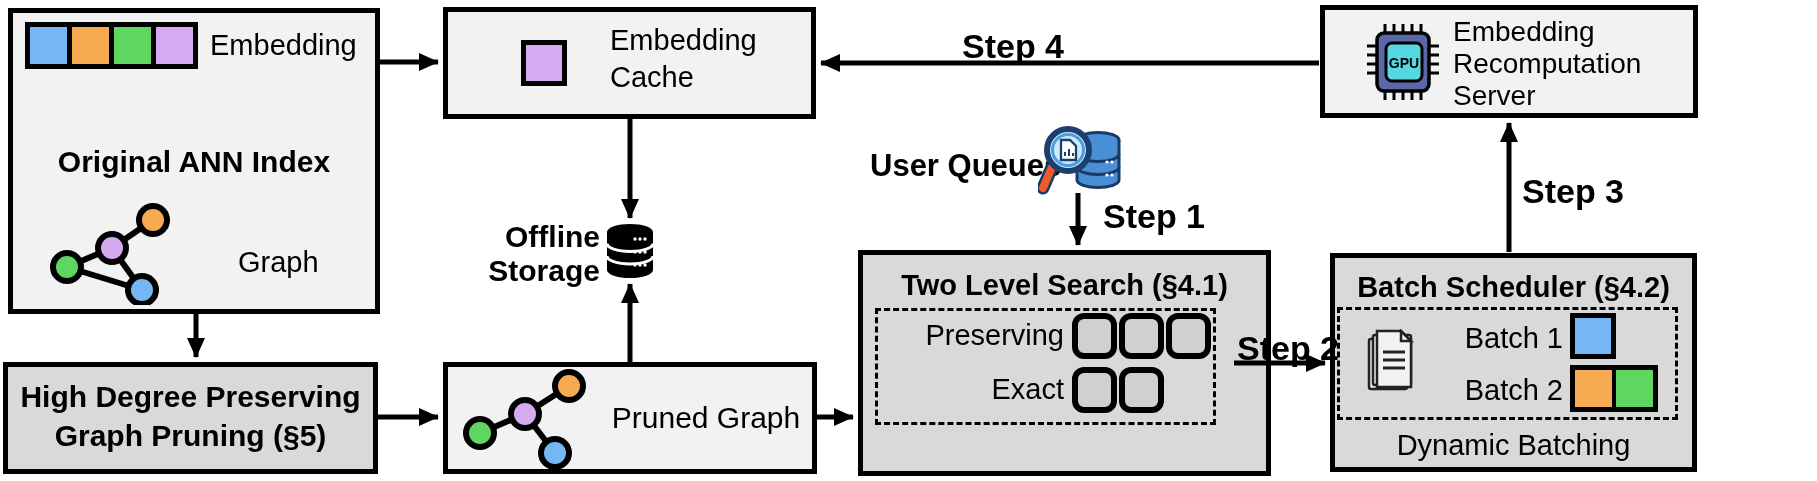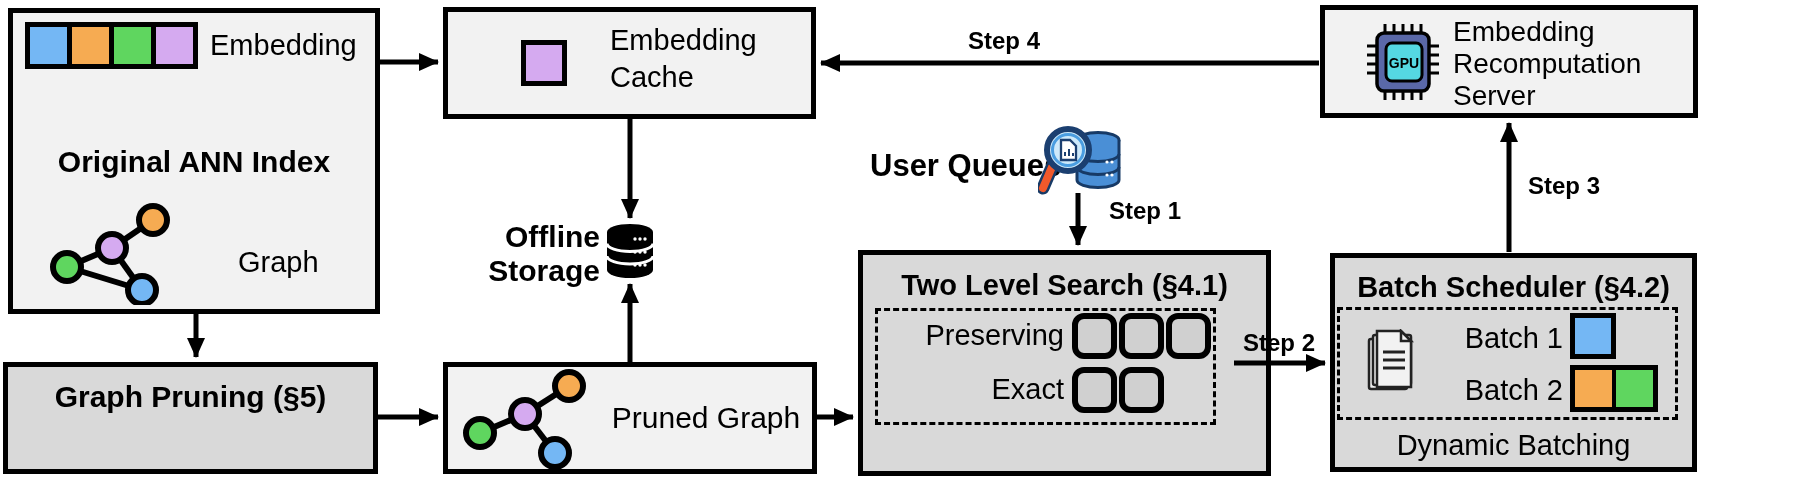--- a/index.html
+++ b/index.html
@@ -7,21 +7,21 @@
     position:relative;width:1817px;height:481px;overflow:hidden;
     font-family:"Liberation Sans",sans-serif;color:#000;background:#fff;
   }
   .box{position:absolute;border:5px solid #000;box-sizing:border-box;}
   .light{background:#f2f2f2;}
   .dark{background:#d9d9d9;}
   .abs{position:absolute;}
   .txt{white-space:nowrap;}
   .b{font-weight:bold;}
   .center{left:0;width:100%;text-align:center;}
-  .step{position:absolute;font-weight:bold;font-size:24px;white-space:nowrap;margin-left:6px;}
+  .step{position:absolute;font-weight:bold;font-size:34px;white-space:nowrap;}
   
   .strip{display:flex;gap:5px;background:#000;padding:5px;}
   .cell{width:37px;height:37px;}
   .c-blue{background:#74b7f4;}
   .c-orange{background:#f6ab52;}
   .c-green{background:#5fd65f;}
   .c-purple{background:#d5aaf0;}
   
   .cache-sq{width:36px;height:36px;border:5px solid #000;background:#d5aaf0;}
   
@@ -102,20 +102,21 @@
     </svg>
     <div class="abs" style="left:128px;top:6px;font-size:28px;line-height:32px;">
       <div class="txt">Embedding</div>
       <div class="txt">Recomputation</div>
       <div class="txt">Server</div>
     </div>
   </div>
 
   <div class="box dark" style="left:3px;top:362px;width:375px;height:112px;">
     <div class="abs center b" style="top:10px;font-size:30px;line-height:39px;">
+      <div>High Degree Preserving</div>
       <div>Graph Pruning (§5)</div>
     </div>
   </div>
 
   <div class="box light" style="left:443px;top:362px;width:374px;height:112px;">
     <svg class="abs" style="left:12px;top:2px;" width="130" height="100" viewBox="0 0 130 100">
       <g stroke="#000" stroke-width="6">
         <line x1="20" y1="64" x2="65" y2="45"></line>
         <line x1="65" y1="45" x2="109" y2="17"></line>
         <line x1="65" y1="45" x2="95" y2="84"></line>

